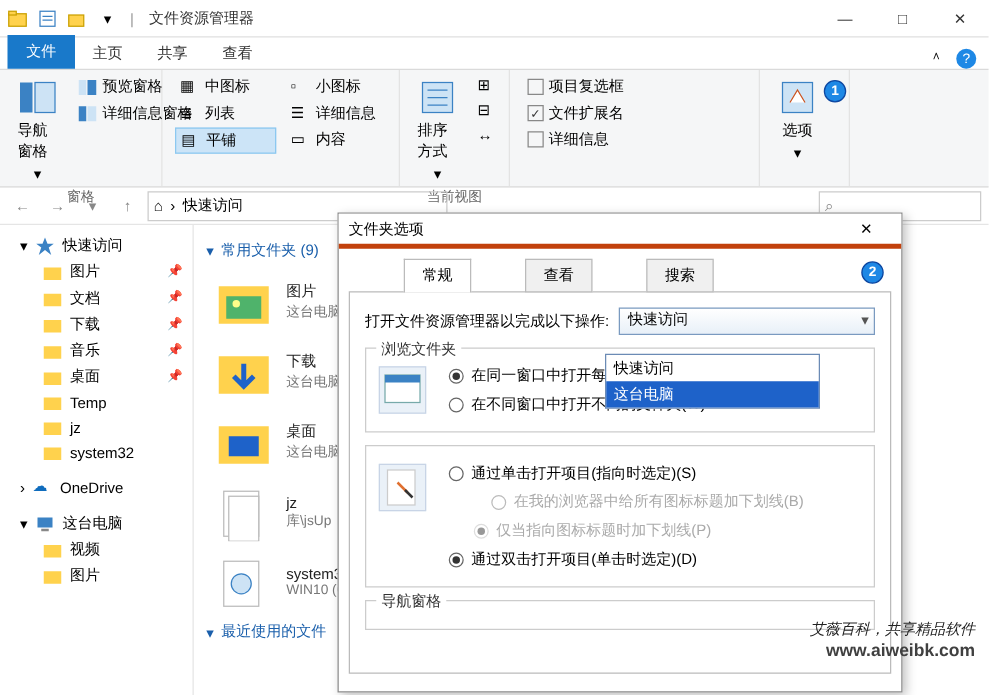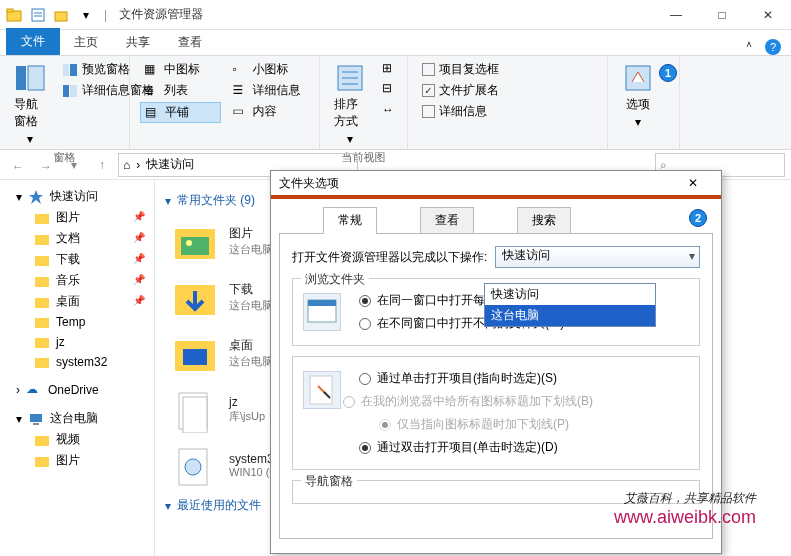--- a/index.html
+++ b/index.html
@@ -78,22 +78,22 @@
 .radio.dis { border-color: #bbb; }
 .radio-row.dis { color: #aaa; }
 .fs-icon { position: absolute; left: 10px; top: 14px; width: 38px; height: 38px; border: 1px solid #c8d4e6; background: #eaf1f8; }
 
 
 .dd-list { position: absolute; left: 484px; top: 283px; width: 172px; background: #fff; border: 1px solid #6b8bb5; z-index: 50; }
 .dd-opt { padding: 2px 6px; }
 .dd-opt.hl { background: #1e62c9; color: #fff; }
 
 
-.watermark { position: absolute; right: 35px; bottom: 28px; text-align: right; font-family: "KaiTi","STKaiti",serif; font-style: italic; color: #222; font-size: 20px; pointer-events: none; }
-.watermark .url { color: #be185d; font-size: 18px; font-style: normal; font-family: Arial; }
+.watermark { position: absolute; right: 11px; bottom: 28px; text-align: right; font-family: "KaiTi","STKaiti",serif; font-style: italic; color: #222; font-size: 20px; pointer-events: none; }
+.watermark .url { color: #404040; font-size: 14px; font-style: normal; font-family: Arial; font-weight: bold; }
 
 
 svg { display: block; }
 .folder-y { fill: #ffd24d; }
 </style>
 </head>
 <body>
 
 <div class="titlebar">
   <div class="titlebar-icons">
@@ -513,21 +513,21 @@
           <svg width="36" height="36">
             <rect x="6" y="4" width="22" height="28" fill="#fff" stroke="#ccc"></rect>
             <path d="M14 14 L22 22" stroke="#e07030" stroke-width="2"></path>
             <path d="M20 20 L26 26" stroke="#333" stroke-width="2"></path>
           </svg>
         </div>
       <div class="radio-row">
           <span class="radio"></span>
           <span>通过单击打开项目(指向时选定)(S)</span>
         </div>
-      <div class="radio-row dis" style="padding-left:40px">
+      <div class="radio-row dis" style="padding-left:90px">
           <span class="radio dis"></span>
           <span>在我的浏览器中给所有图标标题加下划线(B)</span>
         </div>
       <div class="radio-row dis" style="padding-left:76px">
           <span class="radio dis on" style="opacity:.5"></span>
           <span>仅当指向图标标题时加下划线(P)</span>
         </div>
       <div class="radio-row">
           <span class="radio on"></span>
           <span>通过双击打开项目(单击时选定)(D)</span>

